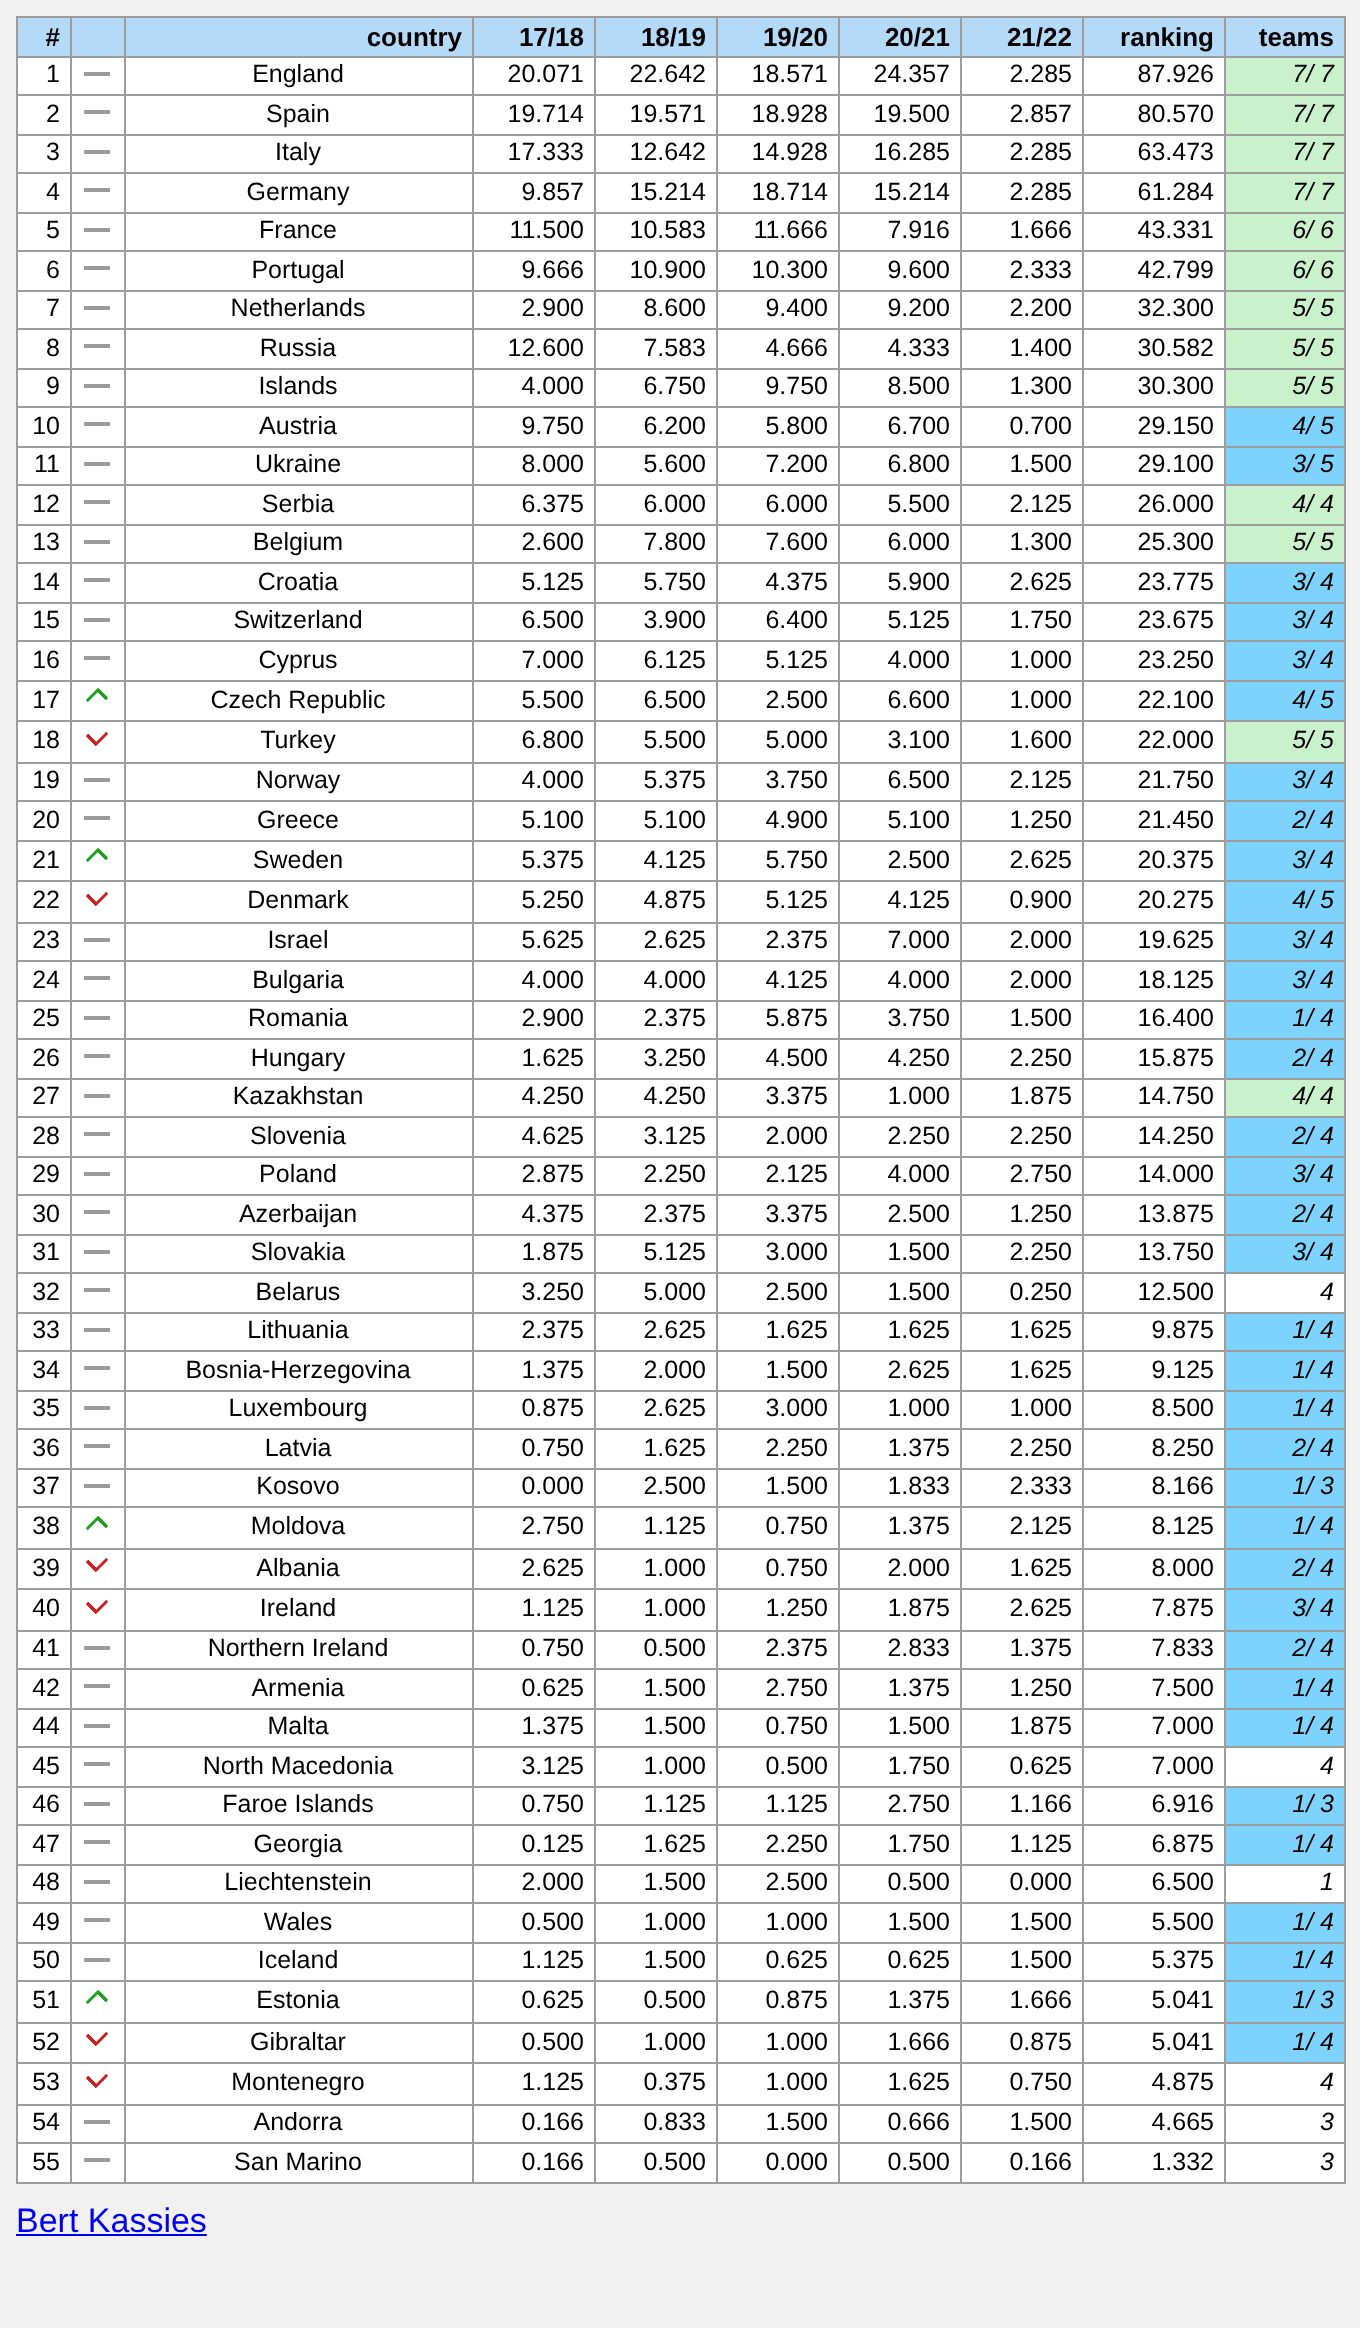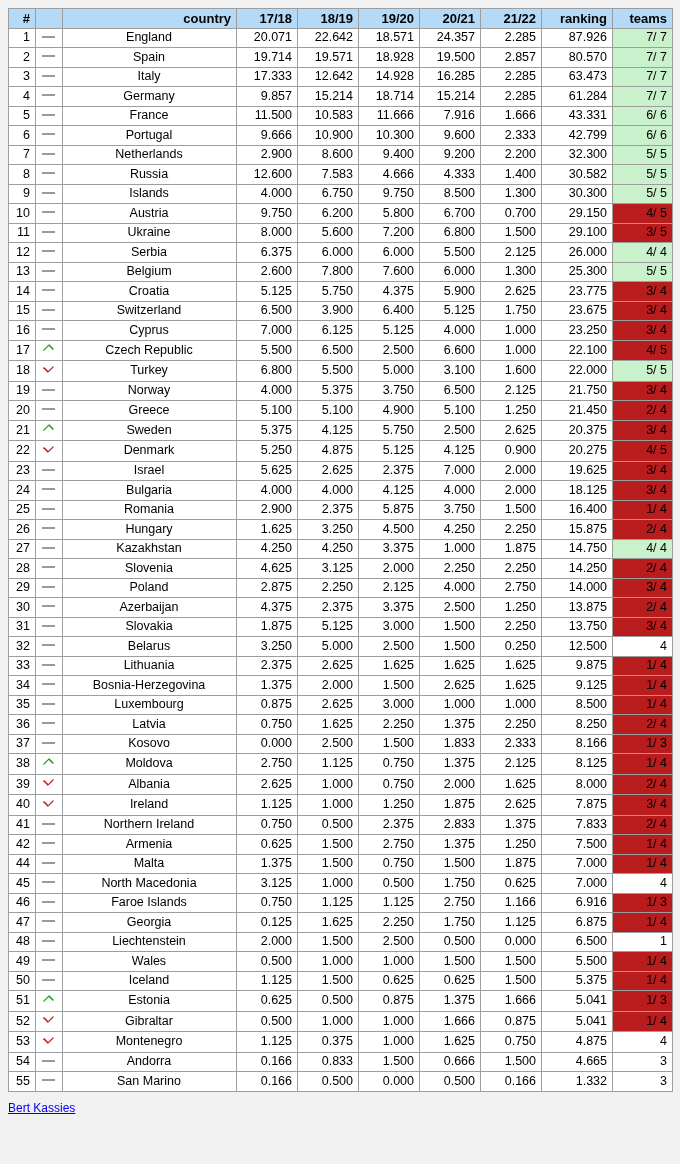--- a/index.html
+++ b/index.html
@@ -35,23 +35,23 @@
     background: #b5daf7;
     font-weight: bold;
     font-size: 13px;
     text-align: right;
   }
   table.coef th.al-left { text-align: right; }
   td.num { text-align: right; }
   td.rank { text-align: right; }
   td.mov { text-align: center; padding: 1.5px 2px; }
   td.country { text-align: center; }
-  td.teams { text-align: right; }
+  td.teams { text-align: right; font-style: italic; }
   td.bg-green  { background: #c9f1cb; }
-  td.bg-yellow { background: #b91c1c; margin-left: 14px; }
+  td.bg-yellow { background: #7dd3fc; margin-left: 14px; }
   td.bg-none   { background: #ffffff; }
 
   
   .chev {
     display: inline-block;
     width: 7px;
     height: 7px;
     border-style: solid;
     border-width: 2.5px 2.5px 0 0;
     border-radius: 1px;
@@ -60,21 +60,21 @@
   .chev.down { border-color: #cc1f1f; transform: rotate(135deg) scale(1,0.82); margin-bottom: 3px; }
   .dash {
     display: inline-block;
     width: 13px;
     height: 2px;
     background: #9a9a9a;
     vertical-align: middle;
     margin-bottom: 2px;
   }
 
-  .footer { margin: 9px 0 0 0; font-size: 12px; }
+  .footer { margin: 9px 0 0 0; font-size: 17px; }
   .footer a {
     color: #0000ee;
     text-decoration: underline;
     cursor: pointer;
   }
   .footer .email {
     color: #000000;
     margin-top: 3px;
   }
 </style>

